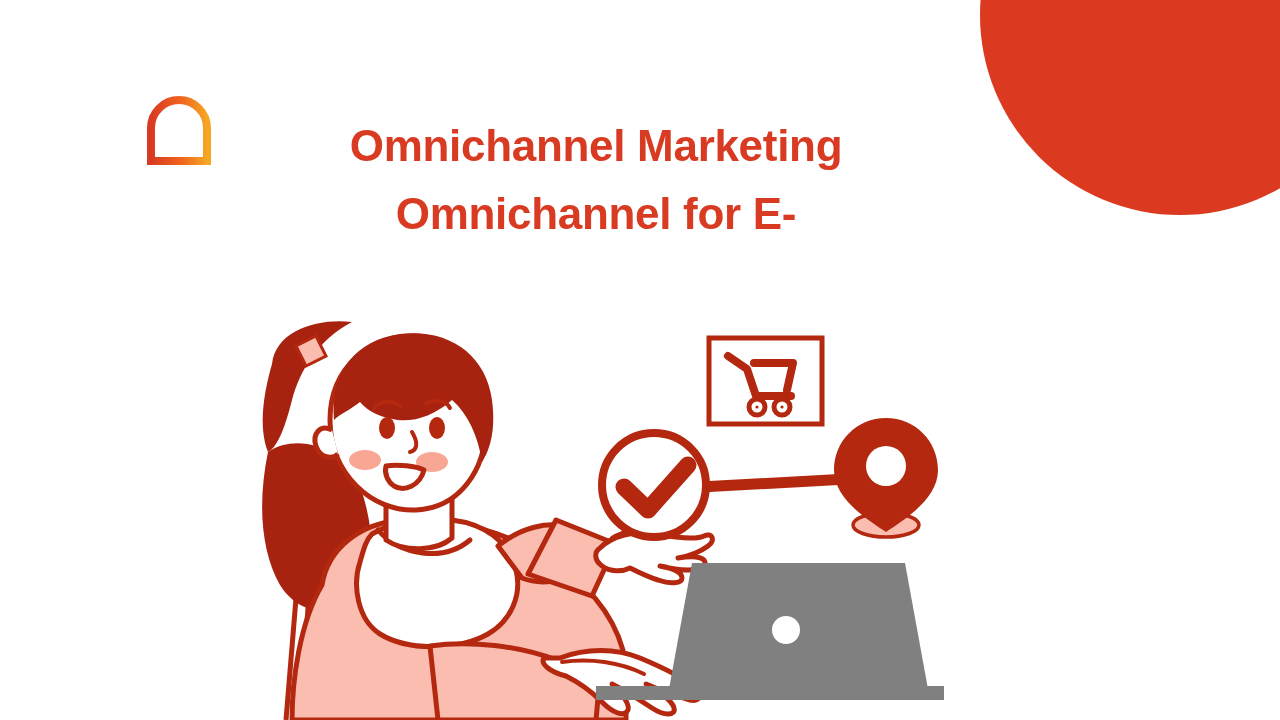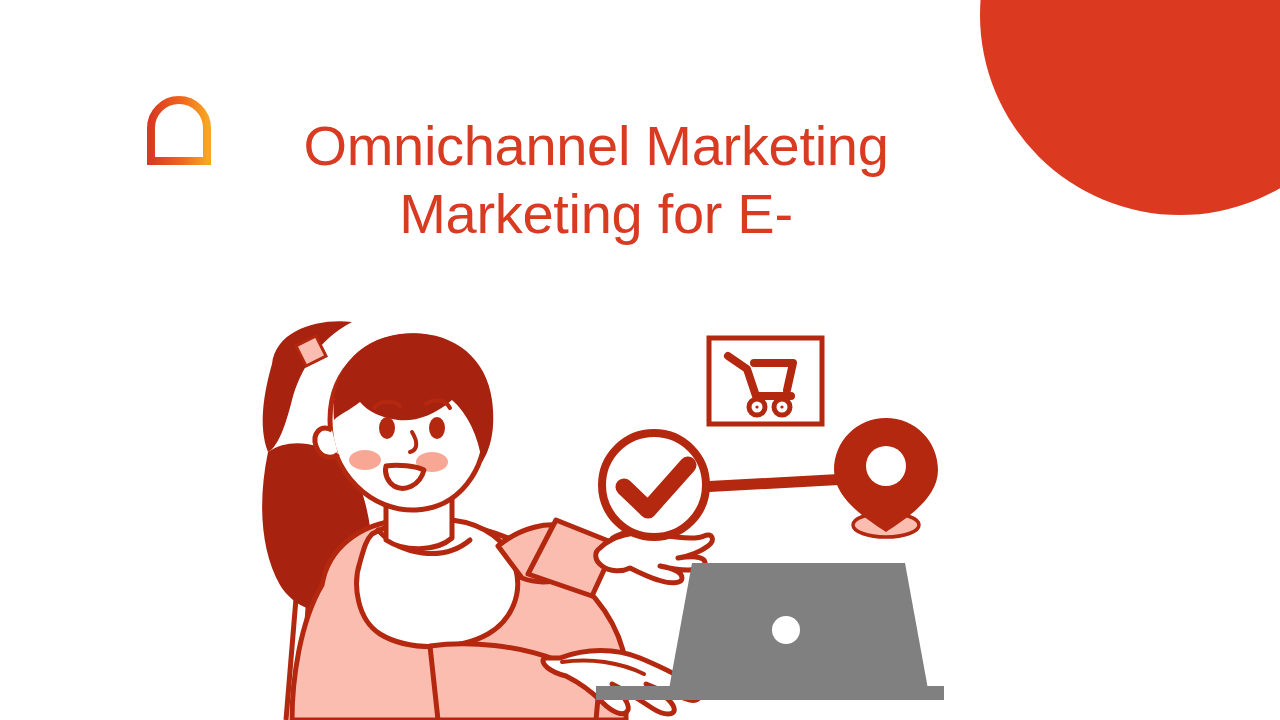--- a/index.html
+++ b/index.html
@@ -43,22 +43,22 @@
 
   
   .title {
     position: absolute;
     left: 296px;
     top: 112px;
     width: 600px;
     text-align: center;
     color: #D93A22;
     font-family: "Liberation Sans", sans-serif;
-    font-weight: normal;
-    font-size: 56px;
+    font-weight: bold;
+    font-size: 44px;
     line-height: 68px;
     letter-spacing: -0.3px;
   }
 
   
   .illo {
     position: absolute;
     left: 0;
     top: 0;
     width: 1280px;
@@ -84,21 +84,21 @@
       </defs>
       <g>
         <path d="M12 68 L12 35 A24 24 0 0 1 68 35 L68 68 Z" fill="none" stroke="url(#logoGrad)" stroke-width="8" stroke-linejoin="miter"></path>
         <line x1="40" y1="14" x2="40" y2="68" stroke="url(#logoGrad)" stroke-width="8"></line>
       </g>
     </svg>
   </div>
 
   <div class="title">
     <span>Omnichannel Marketing</span><br>
-    <span>Marketing for E-</span><br>
+    <span>Omnichannel for E-</span><br>
   </div>
 
   <div class="illo">
     <svg width="1280" height="720" viewBox="0 0 1280 720" xmlns="http://www.w3.org/2000/svg" aria-hidden="true">
 
       <g>
         <path d="M700 487 L866 478" stroke="#B3280F" stroke-width="11" stroke-linecap="butt" fill="none"></path>
       </g>
 
       <g>

